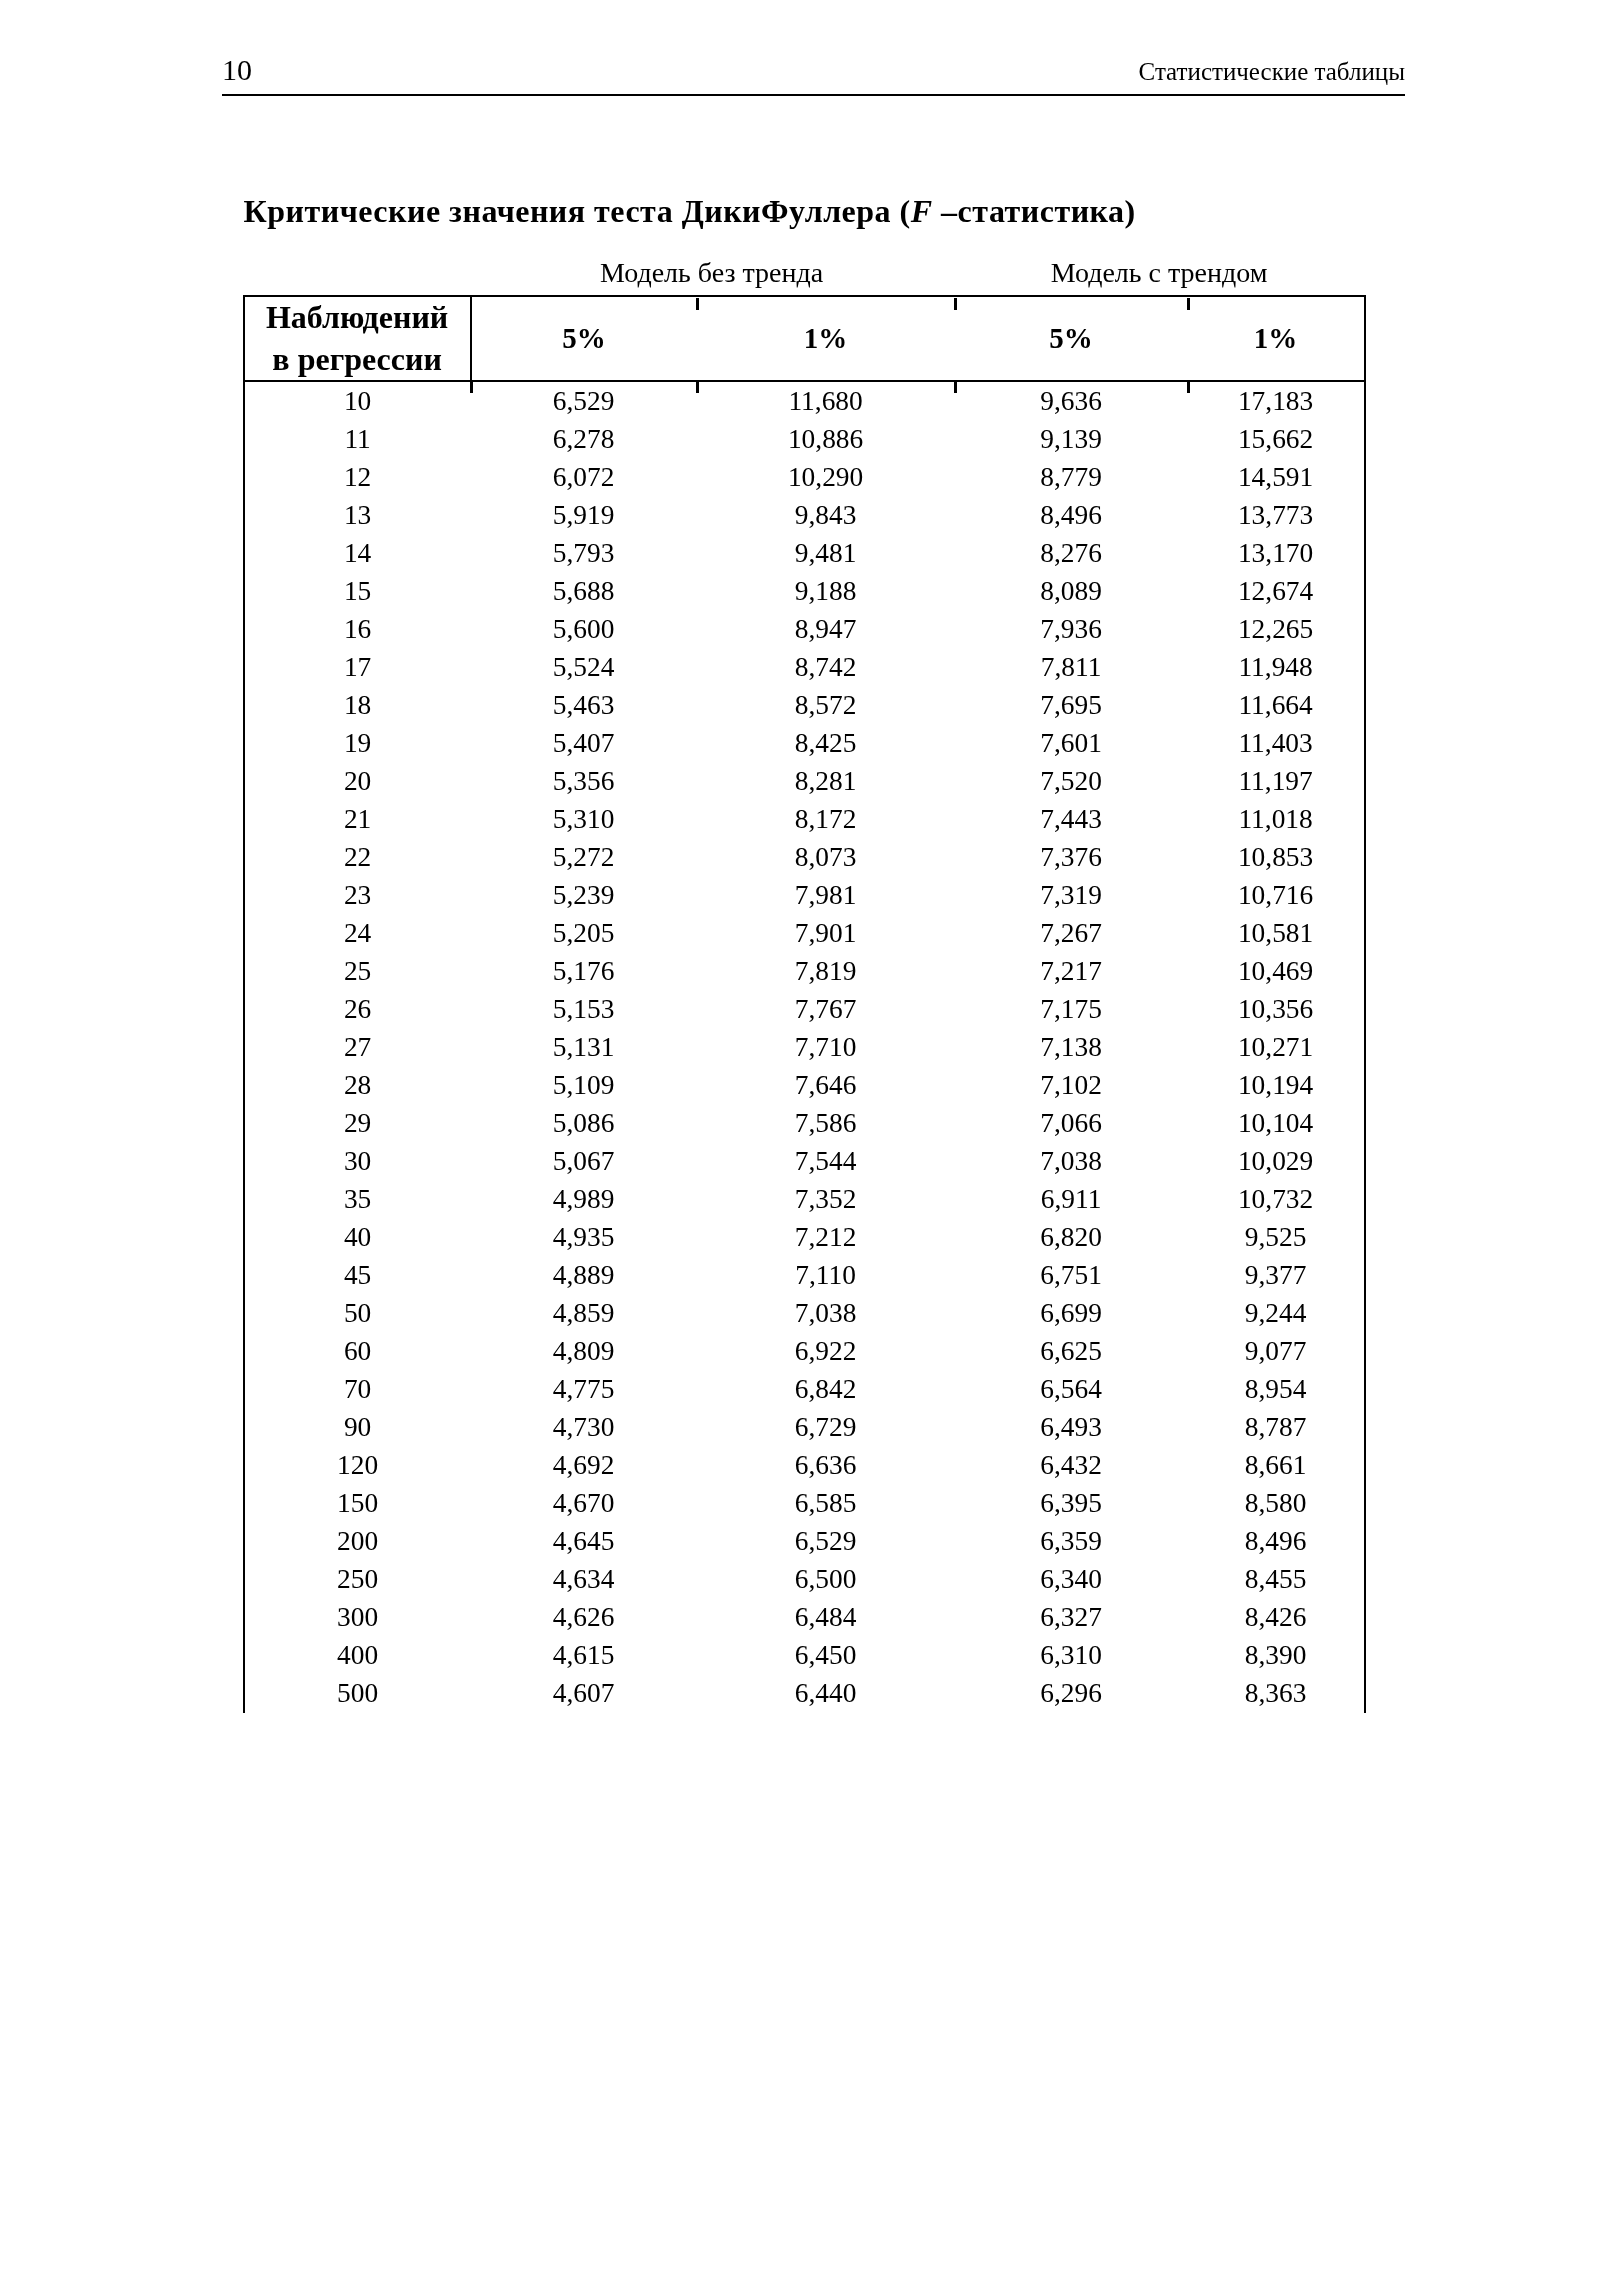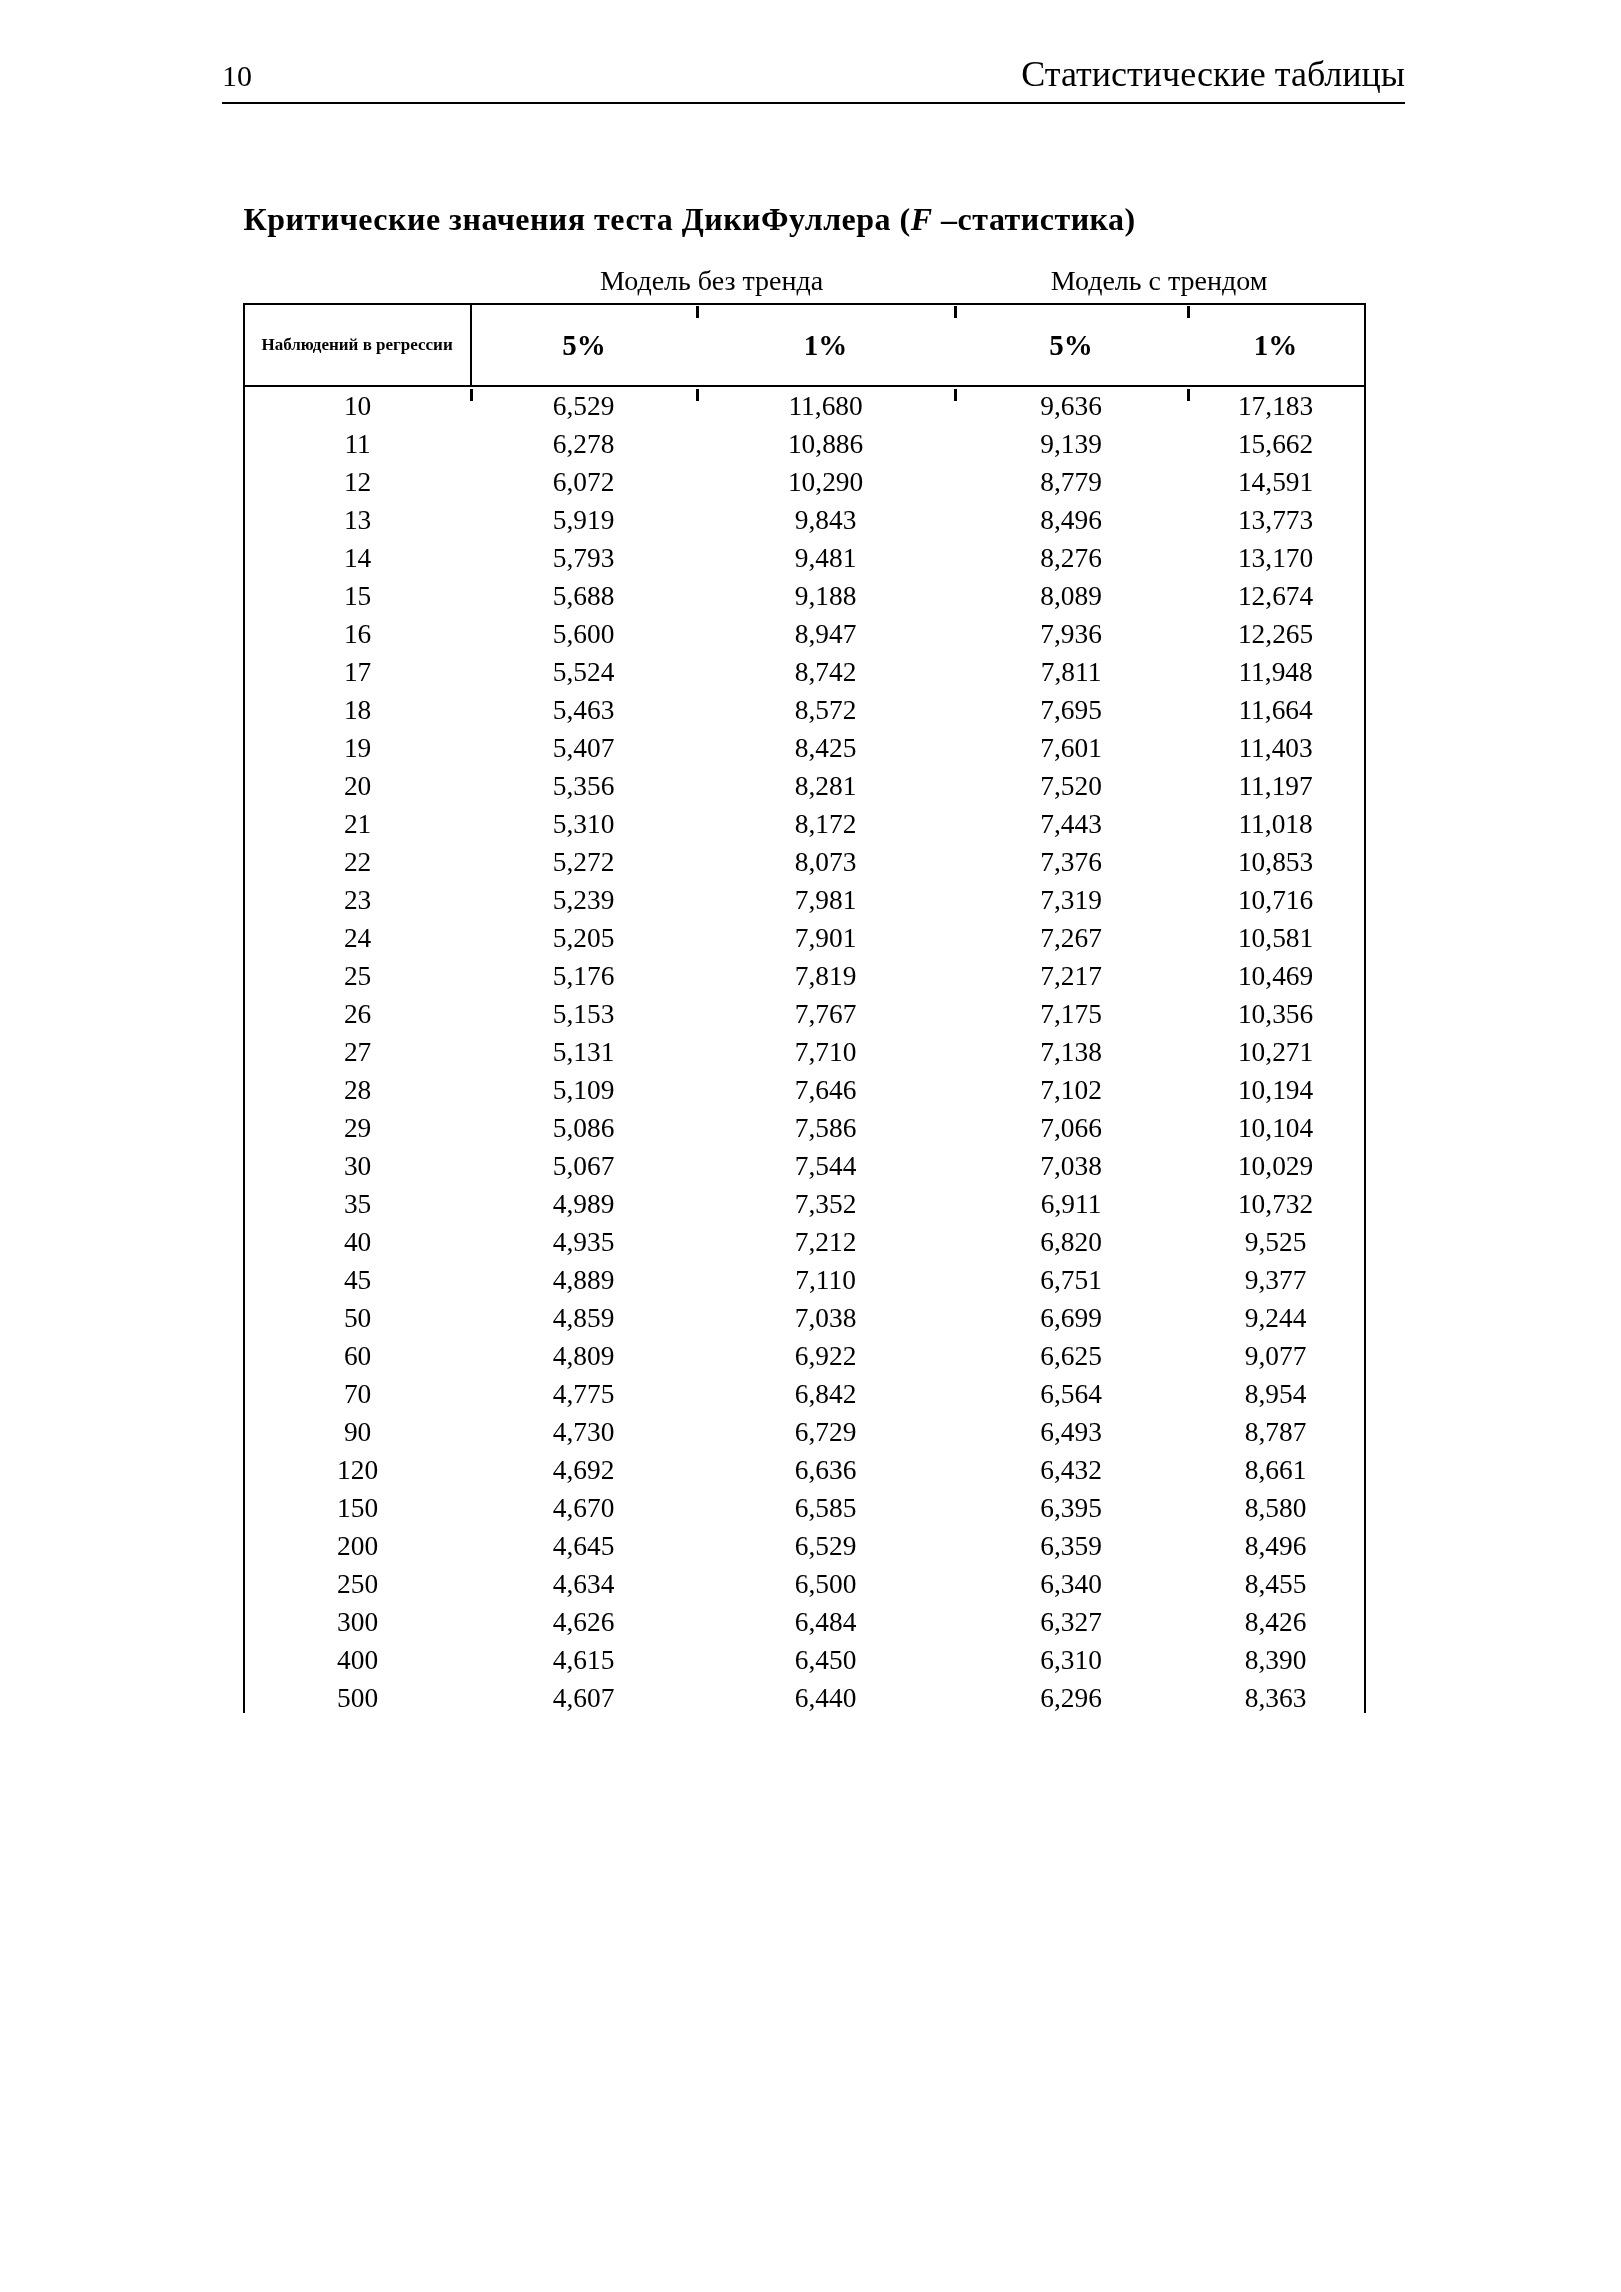--- a/index.html
+++ b/index.html
@@ -9,21 +9,21 @@
     -webkit-font-smoothing:antialiased;
   }
   .page { position:relative; width:1621px; height:1713px; overflow:hidden;border-radius:6px; }
   .content { margin-left:222px; width:1183px; }
 
   .running-header {
     display:flex; justify-content:space-between; align-items:baseline;
     padding-top:53px; padding-bottom:6.9px; border-bottom:2.9px solid #000;
   }
   .running-header .pageno { font-size:30px; }
-  .running-header .rtitle { font-size:36px; }
+  .running-header .rtitle { font-size:25px; }
 
   .title {
     margin:96px 0 0 21.6px; font-size:32px; font-weight:bold;
     letter-spacing:0.5px; line-height:1.2;font-family:Liberation Serif, serif;
   }
   .title em { font-style:italic; }
 
   .group-row {
     display:flex; margin:25.5px 0 5.9px 20.6px; width:1122px;
     font-weight:normal; font-size:28px; line-height:1.2;
@@ -39,21 +39,21 @@
     border:2.9px solid #000; border-bottom:4.9px solid #000;
   }
   col.c1 { width:227px; } col.c2 { width:226px; } col.c3 { width:258px; }
   col.c4 { width:233px; } col.c5 { width:177px; }
 
   thead th {
     height:80px; vertical-align:middle; text-align:center;
     font-size:29px; font-weight:bold; border-bottom:2.9px solid #000; padding:0;
   }
   thead th.obs {
-    font-size:17px; border-right:2.9px solid #000; line-height:1.3; padding:0 15px;
+    font-size:32px; border-right:2.9px solid #000; line-height:1.3; padding:0 15px;
   }
   tbody tr { height:38px; }
   tbody td {
     text-align:center; font-size:27.4px; line-height:38px; padding:0;
     white-space:nowrap;
   }
 
   .tick { position:absolute; width:2.9px; height:11.8px; background:#000; }
 </style>
 </head>

